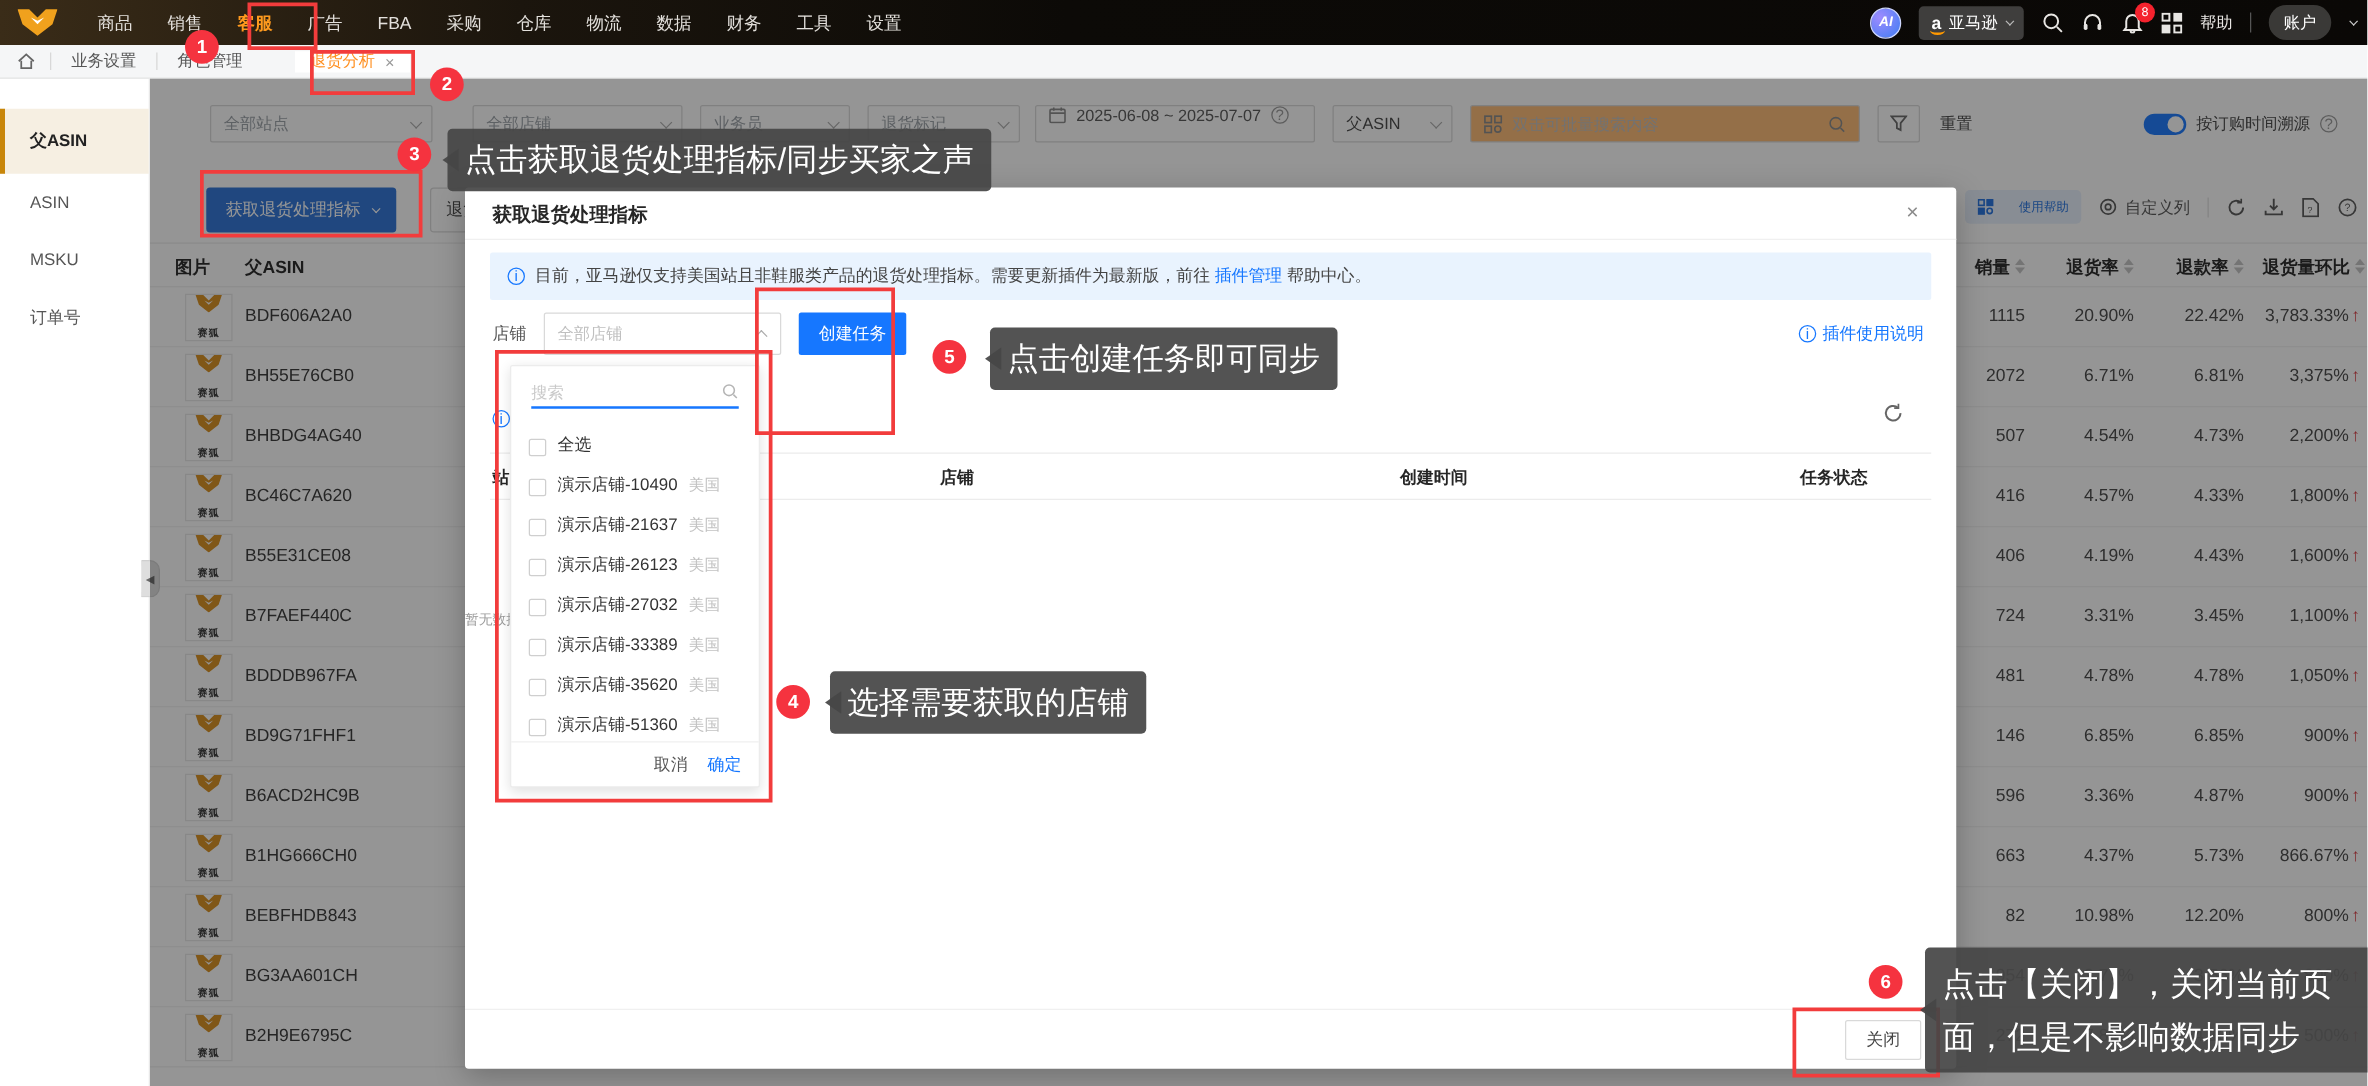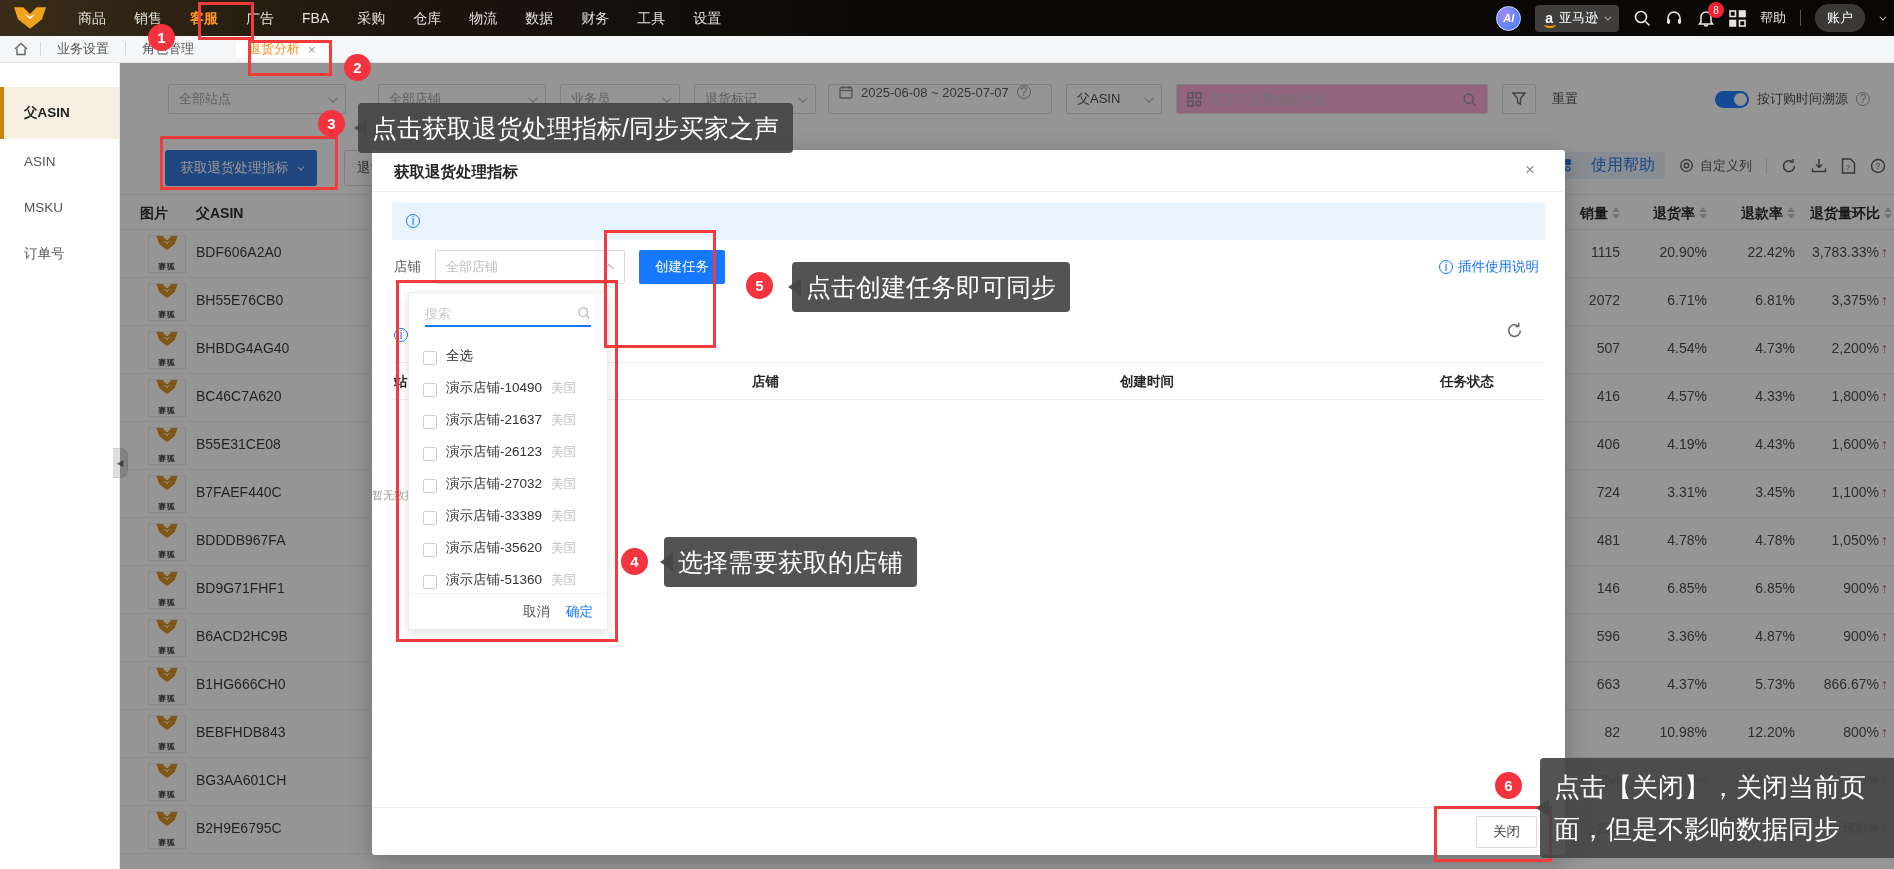--- a/index.html
+++ b/index.html
@@ -37,33 +37,33 @@
 
 .sidebar{position:absolute;left:0;top:63px;width:120px;bottom:0;background:#fff;border-right:1px solid #e8e8e8;padding-top:24px;z-index:8}
 .side-item{height:46px;line-height:46px;padding-left:24px;font-size:13.5px;color:#555;cursor:pointer}
 .side-item.active{background:#f6efe2;border-left:4px solid #c8860a;padding-left:20px;color:#222;font-weight:bold;height:52px;line-height:52px}
 .collapse-handle{position:absolute;left:113px;top:448px;width:15px;height:30px;background:#dedede;border:1px solid #cfcfcf;border-left:none;border-radius:0 8px 8px 0;display:flex;align-items:center;justify-content:center;color:#666;font-size:9px;z-index:8}
 
 .sel{position:absolute;height:30px;border:1px solid #d9d9d9;border-radius:2px;background:#fff;display:flex;align-items:center;justify-content:space-between;padding:0 10px;font-size:13px;color:#9aa0a6}
 .sel .chev{color:#aaa}
 .datebox{position:absolute;height:30px;border:1px solid #d9d9d9;border-radius:2px;background:#fff;display:flex;align-items:flex-start;gap:8px;padding:0 10px;font-size:13px;color:#555}
 .iico{color:#999;font-size:12px;border:1px solid #999;border-radius:50%;width:14px;height:14px;display:inline-flex;align-items:center;justify-content:center;font-style:normal;line-height:1}
-.searchbox{position:absolute;height:30px;border:1px solid #d9d9d9;border-radius:2px;background:#f9a8d4;display:flex;align-items:center;gap:8px;padding:0 10px}
+.searchbox{position:absolute;height:30px;border:1px solid #d9d9d9;border-radius:2px;background:#fdba74;display:flex;align-items:center;gap:8px;padding:0 10px}
 .searchbox input{border:none;outline:none;flex:1;font-size:13px;color:#333;background:transparent}
 .searchbox input::placeholder{color:#bfbfbf}
 .funnel-btn{position:absolute;width:34px;height:30px;border:1px solid #d9d9d9;border-radius:2px;background:#fff;display:flex;align-items:center;justify-content:center;color:#666}
 .reset-btn{position:absolute;font-size:13px;color:#444;height:30px;line-height:30px;cursor:pointer}
 .trace{position:absolute;display:flex;align-items:center;gap:8px;font-size:13px;color:#444}
 .switch{width:34px;height:17px;border-radius:9px;background:#1677ff;position:relative}
 .switch .knob{position:absolute;right:2px;top:2px;width:13px;height:13px;border-radius:50%;background:#fff}
 
 .fetch-btn{position:absolute;left:165px;top:150px;width:152px;height:36px;background:#2a72d8;border-radius:3px;color:#fff;font-size:13.5px;display:flex;align-items:center;justify-content:center;gap:8px;cursor:pointer}
 .partial-btn{position:absolute;left:344px;top:150px;width:80px;height:36px;background:#fff;border:1px solid #d9d9d9;border-radius:3px;font-size:13.5px;color:#444;display:flex;align-items:center;padding-left:12px}
 .tools{position:absolute;top:152px;right:8px;display:flex;align-items:center;gap:14px;color:#555}
-.help-pill{height:27px;background:#e8f1fd;border-radius:4px;color:#2070e0;font-size:16px;display:flex;align-items:center;gap:20px;padding:0 10px}
+.help-pill{height:27px;background:#e8f1fd;border-radius:4px;color:#2070e0;font-size:10px;display:flex;align-items:center;gap:20px;padding:0 10px}
 .custom-cols{display:flex;align-items:center;gap:6px;font-size:13px;color:#555}
 .tool-sep{width:1px;height:16px;background:#ddd}
 
 .t-head{position:absolute;left:120px;right:0;top:194px;height:36px;border-top:1px solid #ececec;border-bottom:1px solid #ececec;background:#fff;font-size:14px;font-weight:bold;color:#222}
 .t-head .lh{position:absolute;top:0;height:36px;line-height:36px}
 .t-head .rh{position:absolute;top:0;height:36px;line-height:36px;display:flex;align-items:center;justify-content:flex-end;gap:4px}
 .sort{display:inline-flex;flex-direction:column;gap:2px}
 .sort i{display:block;width:0;height:0;border-left:4px solid transparent;border-right:4px solid transparent}
 .sort .u{border-bottom:5px solid #c4c4c4}
 .sort .d{border-top:5px solid #c4c4c4}
@@ -552,20 +552,21 @@
 
 <div class="dim"></div>
 
 <div class="modal">
   <div class="m-head">
     <span class="m-title">获取退货处理指标</span>
     <span class="m-close">×</span>
   </div>
   <div class="m-banner">
     <i class="iico">i</i>
+    <span><span>目前，亚马逊仅支持美国站且非鞋服类产品的退货处理指标。需要更新插件为最新版，前往 </span><span class="m-link">插件管理</span><span> 帮助中心。</span></span>
   </div>
   <div class="m-shop-row">
     <span class="m-shop-lbl">店铺</span>
     <div class="m-sel">
       <span>全部店铺</span>
       <span class="chev up" style="color:#aaa"></span>
     </div>
     <span class="create-btn">创建任务</span>
   </div>
   <span class="plugin-link">

